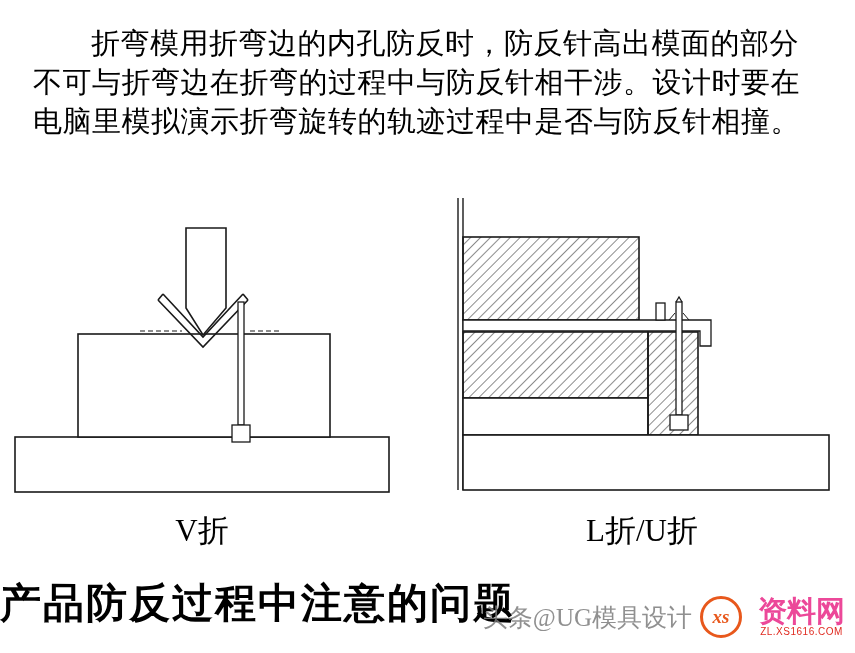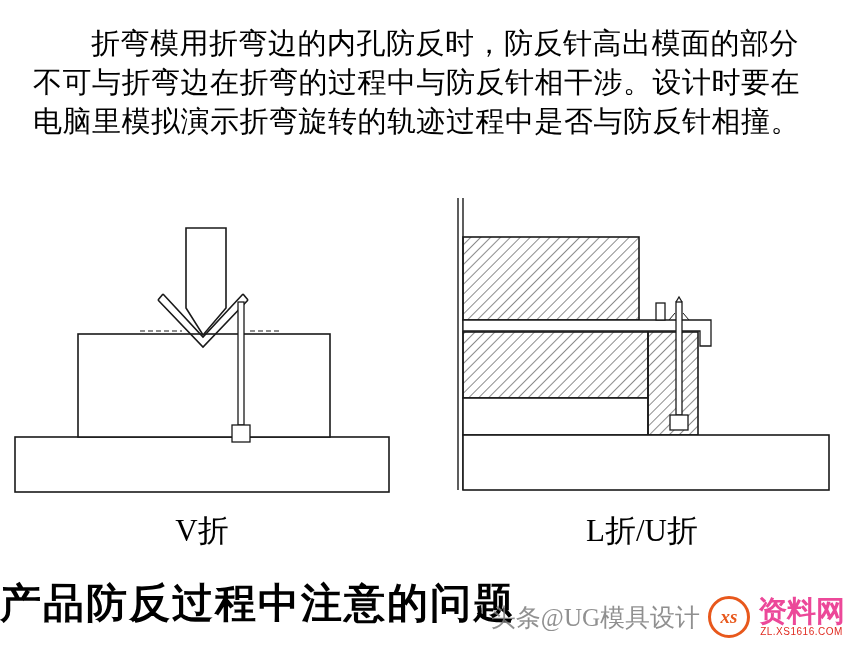--- a/index.html
+++ b/index.html
@@ -30,21 +30,21 @@
     letter-spacing:2px; color:#000; z-index:1;
   }
 
   .watermark {
     position:absolute; right:10px; top:596px; z-index:2;
     display:flex; align-items:center; gap:8px;
   }
   .wm-byline {
     color:rgba(125,125,125,0.85); font-size:25px; white-space:nowrap;
   }
-  .wm-logo { display:flex; align-items:center; gap:8px; }
+  .wm-logo { display:flex; align-items:center; gap:16px; }
   .wm-circle {
     width:42px; height:42px; border:3px solid #e8581c; border-radius:50%;
     color:#e8581c; font-style:italic; font-size:19px; font-weight:bold;
     display:flex; align-items:center; justify-content:center;
     background:rgba(255,255,255,0.55);
   }
   .wm-text { display:flex; flex-direction:column; align-items:center; }
   .wm-name { color:#ec4899; font-size:29px; font-weight:bold; line-height:30px; white-space:nowrap; }
   .wm-sub  {
     color:#e02b20; font-size:10px; line-height:12px; letter-spacing:0.5px;

